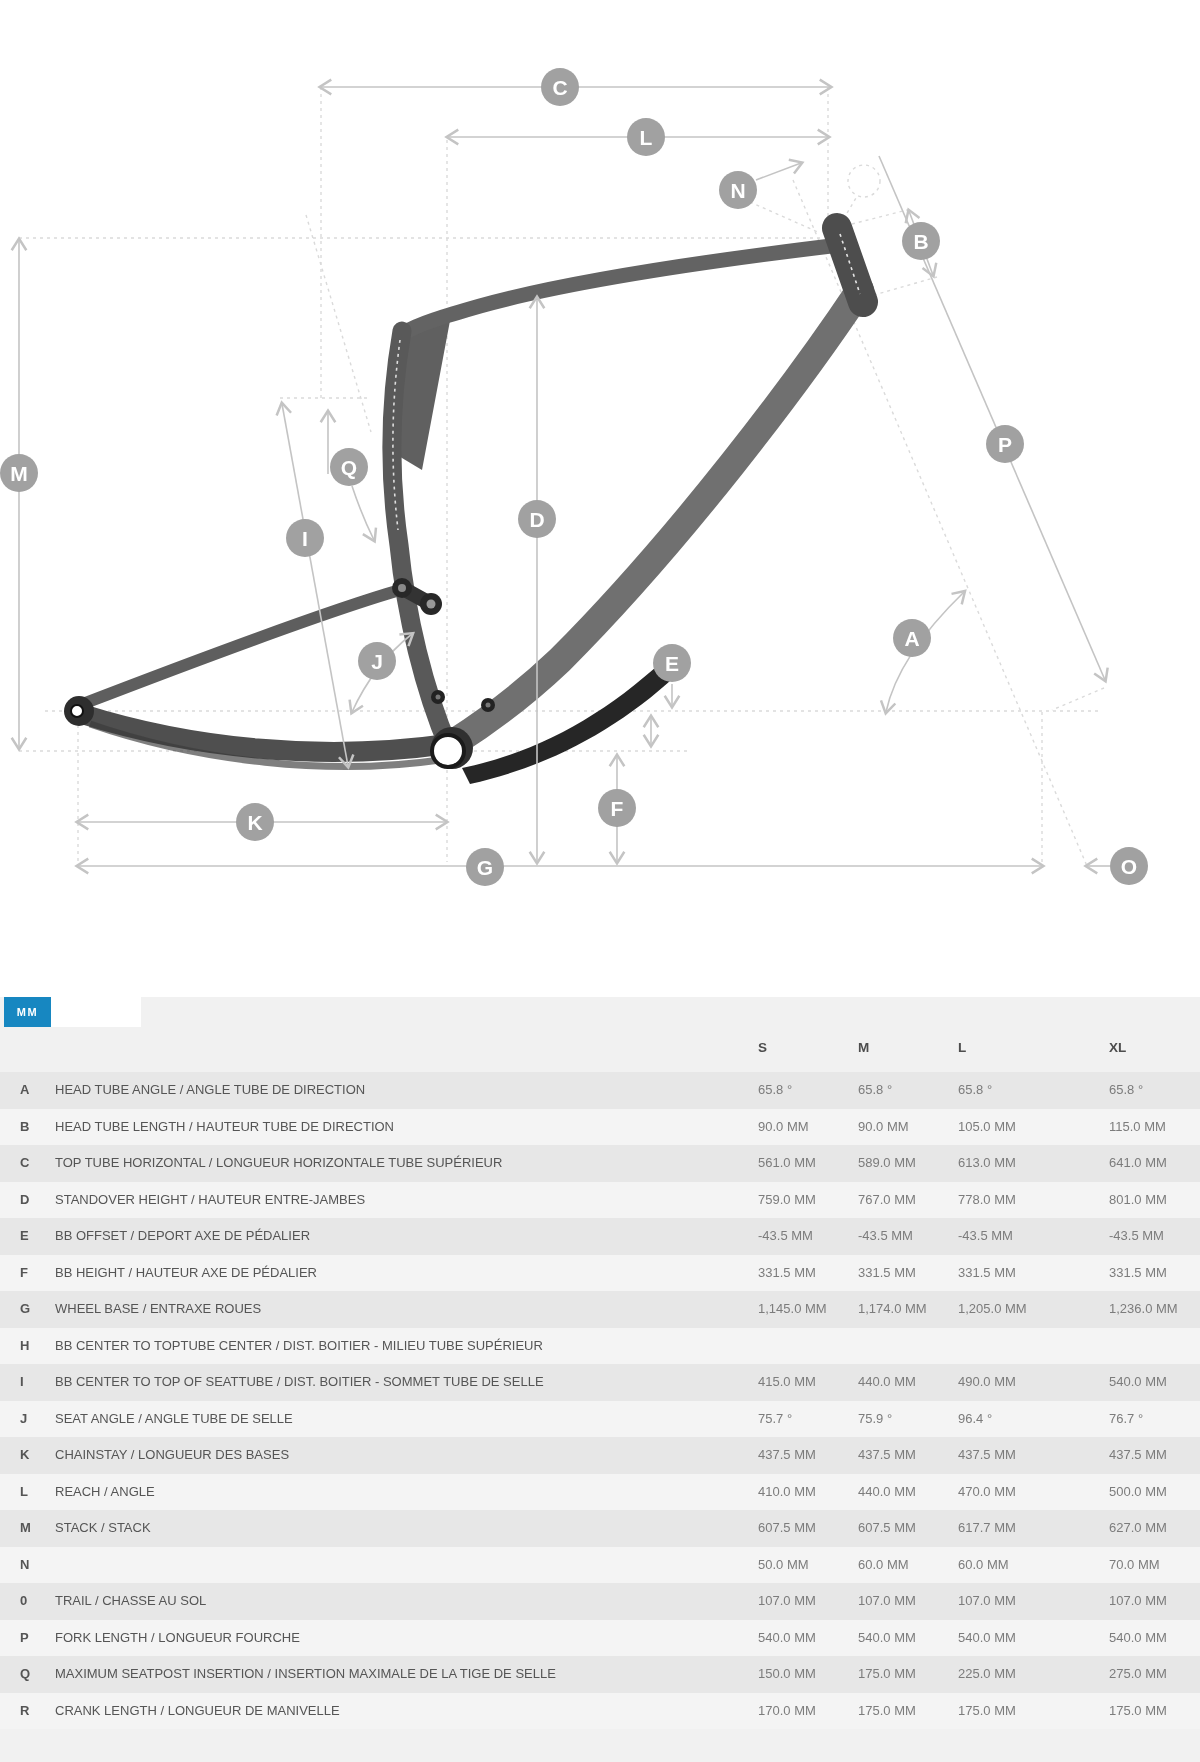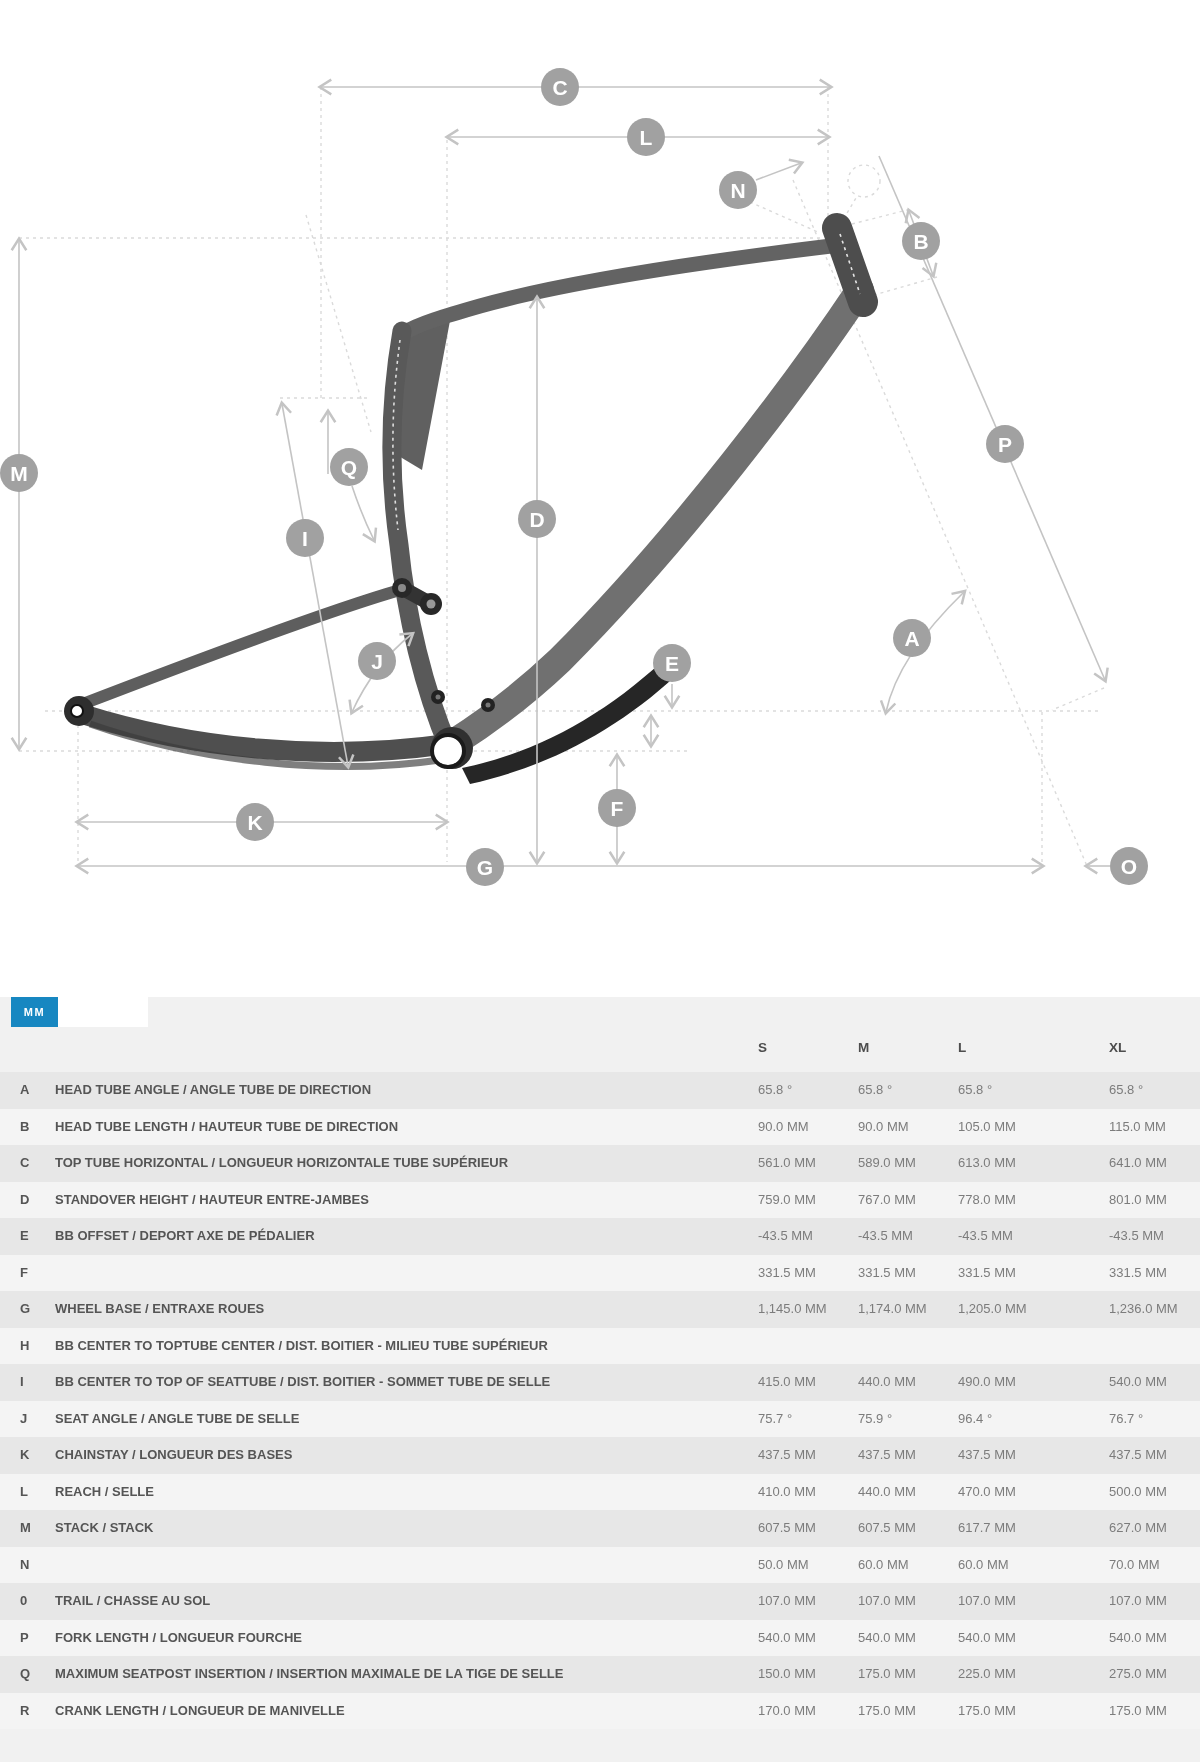--- a/index.html
+++ b/index.html
@@ -8,33 +8,33 @@
   
   #diagram{position:absolute;left:0;top:0;}
   .dim{stroke:#c4c4c4;stroke-width:1.6;fill:none;}
   .dsh{stroke:#dadada;stroke-width:1.4;fill:none;stroke-dasharray:3 4;}
   .lblc{fill:#a1a1a1;}
   .lblt{fill:#ffffff;font-family:"Liberation Sans",sans-serif;font-weight:bold;
         font-size:21px;text-anchor:middle;}
   
   #table-section{position:absolute;left:0;top:997px;width:1200px;height:765px;
                  background:#f1f1f1;}
-  #unit-tabs{position:absolute;left:11px;top:0;height:30px;display:flex;}
+  #unit-tabs{position:absolute;left:4px;top:0;height:30px;display:flex;}
   .tab{height:30px;display:flex;align-items:center;justify-content:center;
        font-size:11px;font-weight:bold;letter-spacing:1.5px;cursor:pointer;}
   .tab.sel{width:47px;color:#fff;}
   .tab.alt{width:90px;background:#ffffff;color:#fff;}
   #col-headers{position:absolute;left:0;top:43px;width:1200px;height:26px;}
   #col-headers span{position:absolute;font-size:13.5px;font-weight:bold;color:#4d4d4d;}
   #geo-rows{position:absolute;left:0;top:75px;width:1200px;}
   .grow{position:relative;width:1200px;height:36.5px;line-height:36.5px;}
   .grow.odd{background:#e7e7e7;}
   .grow.even{background:#f4f4f4;}
   .rkey{position:absolute;left:20px;font-size:13px;font-weight:bold;color:#555;}
-  .rlabel{position:absolute;left:55px;font-size:13px;font-weight:bold;color:#555;
+  .rlabel{position:absolute;left:55px;font-size:13px;font-weight:normal;color:#555;
           white-space:nowrap;text-align:center;}
   .rval{position:absolute;font-size:13px;color:#7c7c7c;white-space:nowrap;}
   .c0{left:758px;} .c1{left:858px;} .c2{left:958px;} .c3{left:1109px;}
 </style>
 </head>
 <body>
 
 <svg id="diagram" width="1200" height="985" viewBox="0 0 1200 985">
   <defs>
     <marker id="ar" viewBox="-10 -6 12 12" refX="-1" refY="0" markerWidth="11" markerHeight="11" orient="auto-start-reverse">
@@ -225,20 +225,21 @@
       <div class="grow odd">
         <span class="rkey">E</span>
         <span class="rlabel">BB OFFSET / DEPORT AXE DE PÉDALIER</span>
         <span class="rval c0">-43.5 MM</span>
         <span class="rval c1">-43.5 MM</span>
         <span class="rval c2">-43.5 MM</span>
         <span class="rval c3">-43.5 MM</span>
       </div>
       <div class="grow even">
         <span class="rkey">F</span>
+        <span class="rlabel">BB HEIGHT / HAUTEUR AXE DE PÉDALIER</span>
         <span class="rval c0">331.5 MM</span>
         <span class="rval c1">331.5 MM</span>
         <span class="rval c2">331.5 MM</span>
         <span class="rval c3">331.5 MM</span>
       </div>
       <div class="grow odd">
         <span class="rkey">G</span>
         <span class="rlabel">WHEEL BASE / ENTRAXE ROUES</span>
         <span class="rval c0">1,145.0 MM</span>
         <span class="rval c1">1,174.0 MM</span>
@@ -272,21 +273,21 @@
       <div class="grow odd">
         <span class="rkey">K</span>
         <span class="rlabel">CHAINSTAY / LONGUEUR DES BASES</span>
         <span class="rval c0">437.5 MM</span>
         <span class="rval c1">437.5 MM</span>
         <span class="rval c2">437.5 MM</span>
         <span class="rval c3">437.5 MM</span>
       </div>
       <div class="grow even">
         <span class="rkey">L</span>
-        <span class="rlabel">REACH / SELLE</span>
+        <span class="rlabel">REACH / ANGLE</span>
         <span class="rval c0">410.0 MM</span>
         <span class="rval c1">440.0 MM</span>
         <span class="rval c2">470.0 MM</span>
         <span class="rval c3">500.0 MM</span>
       </div>
       <div class="grow odd">
         <span class="rkey">M</span>
         <span class="rlabel">STACK / STACK</span>
         <span class="rval c0">607.5 MM</span>
         <span class="rval c1">607.5 MM</span>

